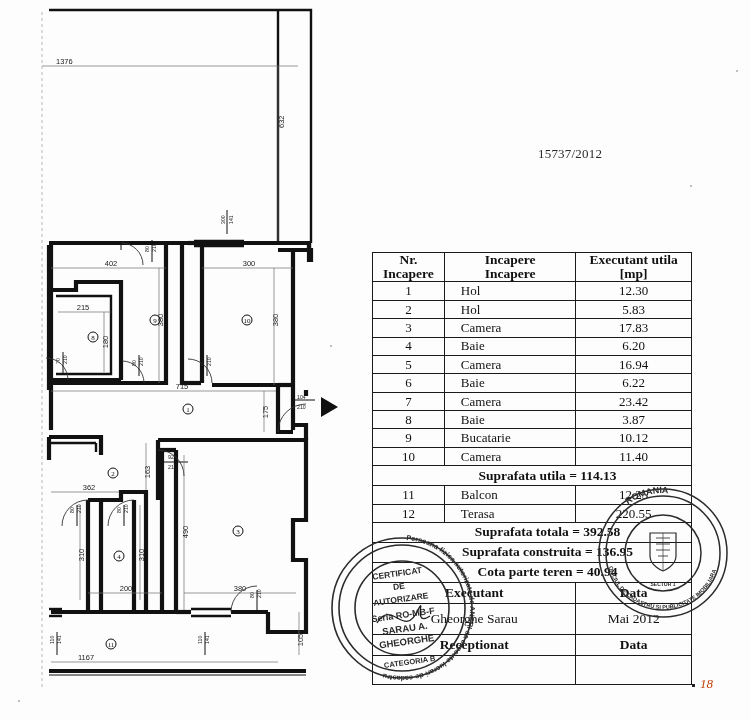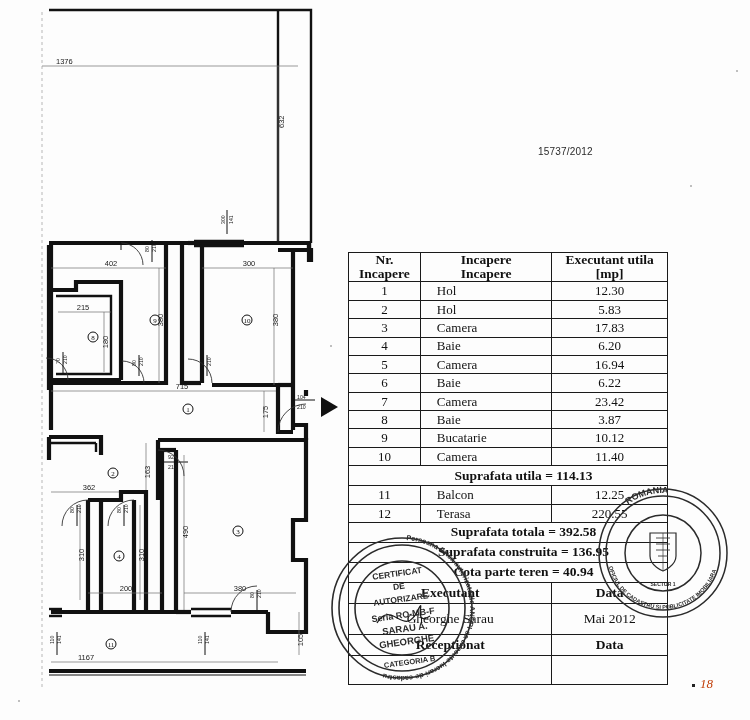--- a/index.html
+++ b/index.html
@@ -5,25 +5,25 @@
   html,body{margin:0;padding:0;background:#fff;}
   body{width:750px;height:720px;position:relative;overflow:hidden;
        font-family:"Liberation Serif",serif;color:#111;}
   .page{position:absolute;inset:0;background:#fdfdfd;}
 
   
   #plan{position:absolute;left:16px;top:0;width:350px;height:720px;}
   #plan svg{display:block;}
 
   
-  .refno{position:absolute;left:538px;top:146px;font-size:10px;
-         font-family:Liberation Sans, sans-serif;letter-spacing:.2px;color:#2a2a2a;}
+  .refno{position:absolute;left:538px;top:146px;font-size:13px;
+         font-family:Liberation Serif, serif;letter-spacing:.2px;color:#2a2a2a;}
 
   
-  #tbl{position:absolute;left:348px;top:252px;width:320px;}
+  #tbl{position:absolute;left:372px;top:252px;width:320px;}
   table{border-collapse:collapse;width:100%;background:transparent;}
   td,th{border:1px solid #1a1a1a;padding:0;height:17.4px;font-size:13px;
         text-align:center;vertical-align:middle;line-height:1.05;}
   th{font-weight:bold;font-size:13.5px;height:19px;}
   .c-nr{width:72px;}
   .c-den{width:132px;}
   .c-sup{width:116px;}
   td.den{text-align:left;padding-left:16px;}
   tr.head th{border-bottom:1px solid #1a1a1a;}
   .sum td{font-weight:bold;font-size:13.5px;height:19px;padding-left:31px;}

